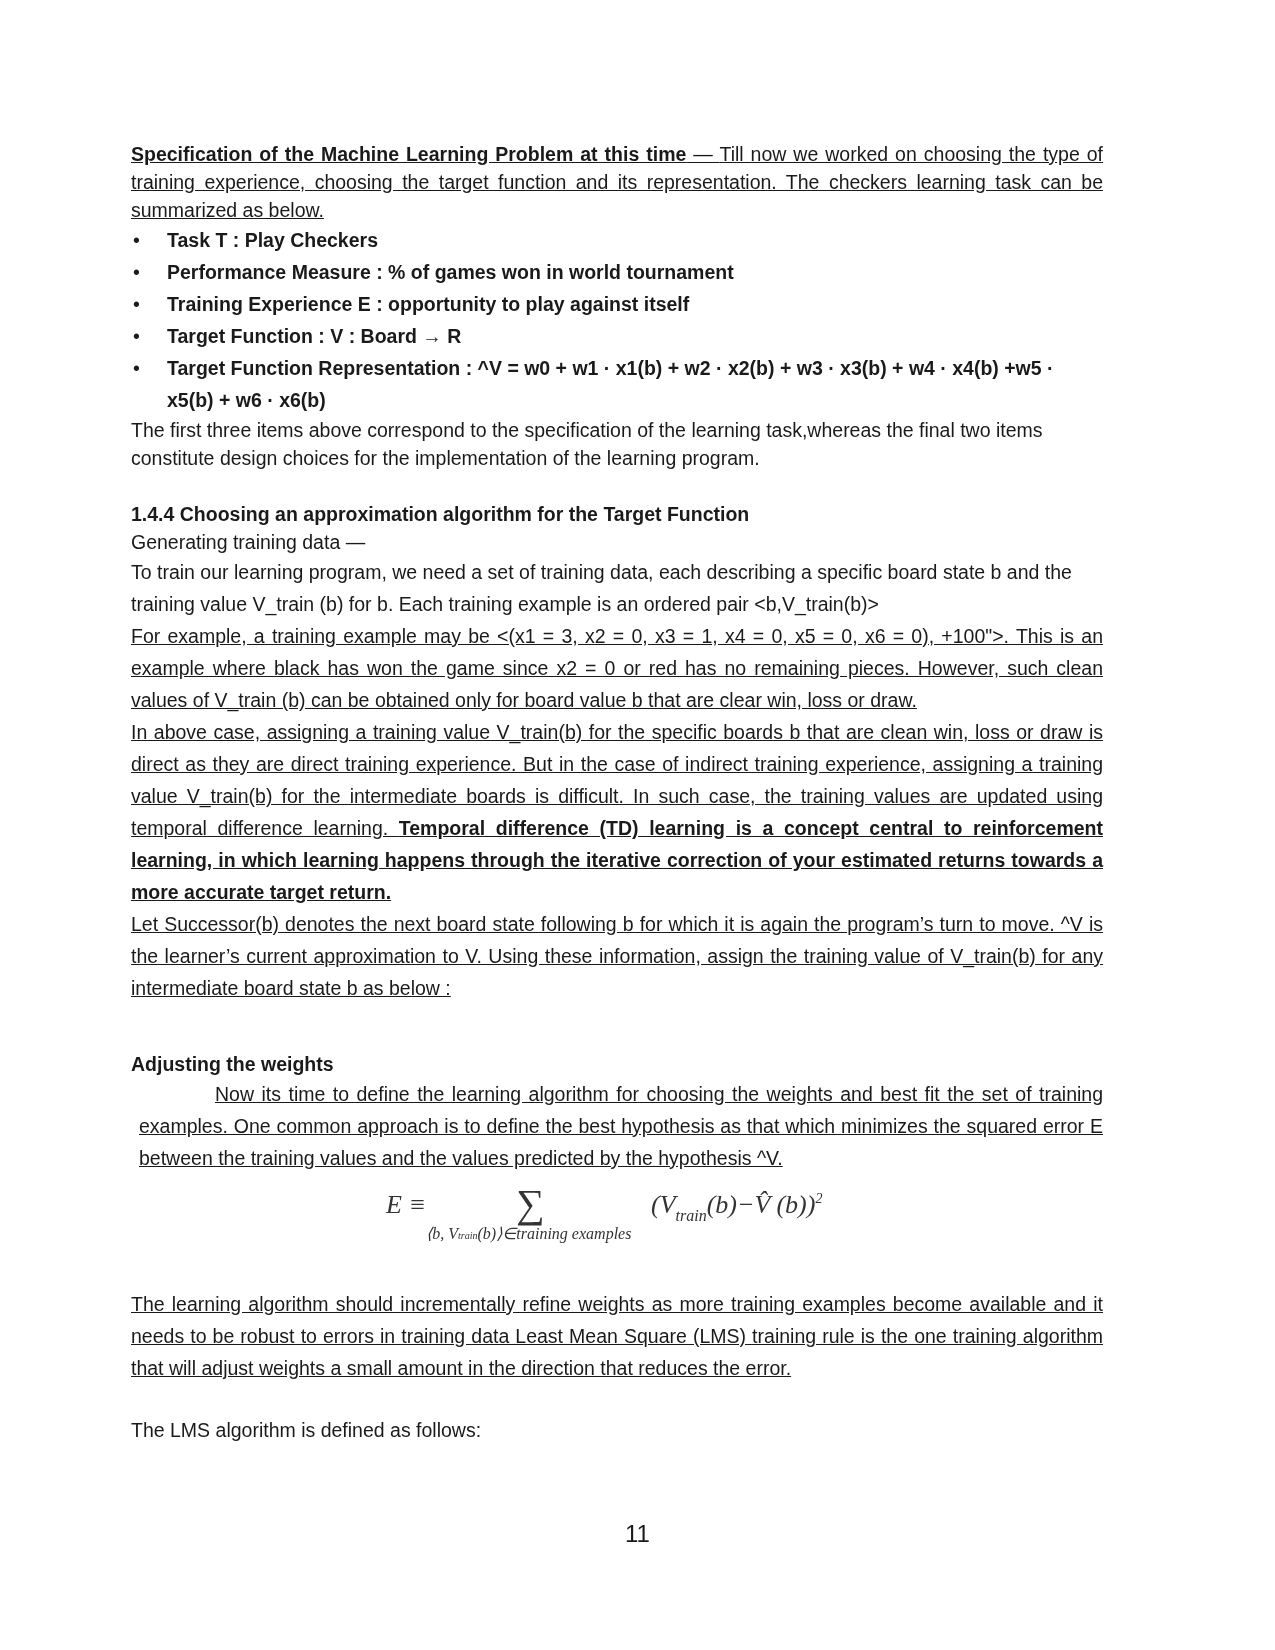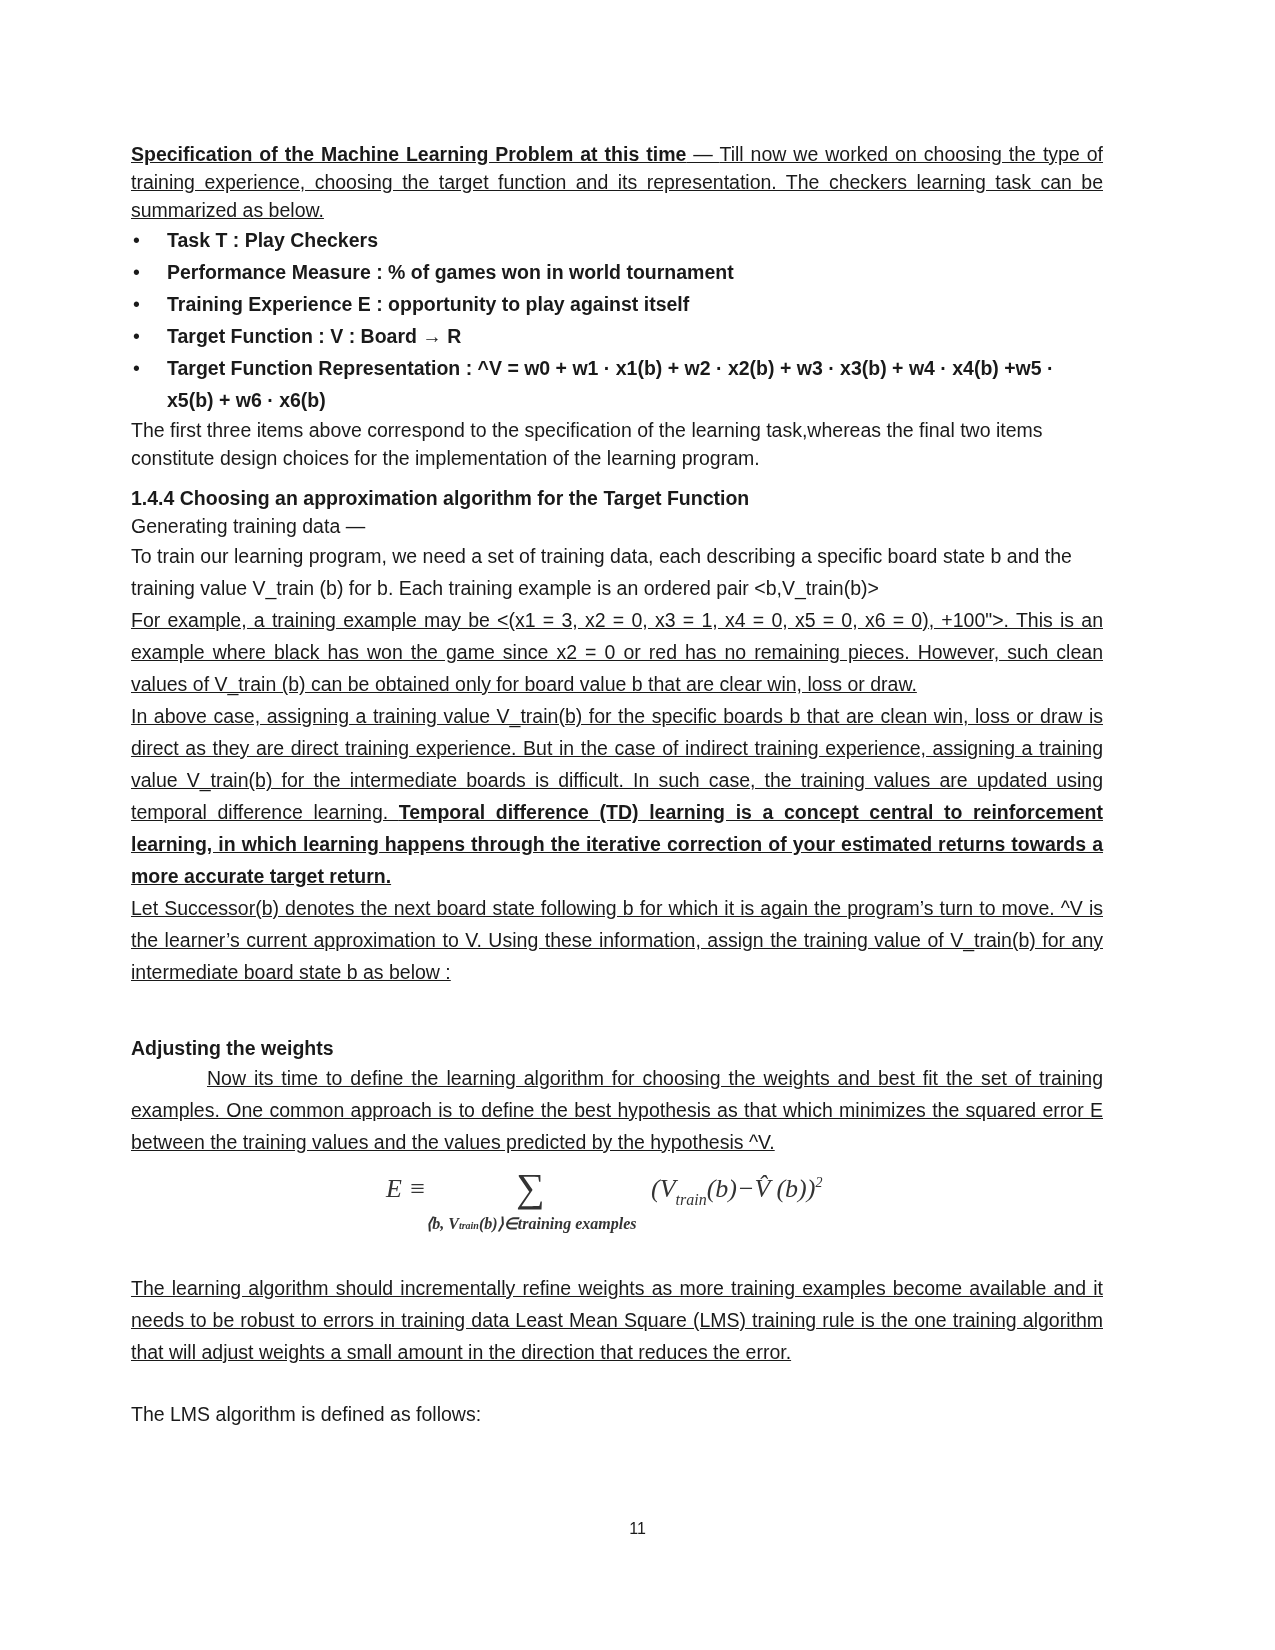--- a/index.html
+++ b/index.html
@@ -10,35 +10,35 @@
     .page { position: absolute; left: 131px; top: 140px; width: 972px; font-size: 19.5px; }
     p, .line { margin: 0; }
     .b { font-weight: bold; }
     .just { text-align: justify; text-decoration: underline; }
     .intro { line-height: 28px; }
     ul.bullets { list-style: none; margin: 0; padding: 0; }
     ul.bullets li { position: relative; padding-left: 36px; line-height: 32px; font-weight: bold; }
     ul.bullets li .dot { position: absolute; left: 2px; top: 0; font-weight: normal; }
     .para28 { line-height: 28px; }
     .para32 { line-height: 32px; }
-    .heading { font-weight: bold; margin-top: 12px; line-height: 28px; }
+    .heading { font-weight: bold; margin-top: 28px; line-height: 28px; }
     .indent-formula { padding-left: 150px; font-weight: bold; line-height: 32px; }
-    .first-indent { text-indent: 76px; }
+    .first-indent { text-indent: 76px; margin-left: 8px; }
     .formula {
       position: relative; height: 86px; margin-top: 6px; margin-bottom: 22px;
       font-family: "Liberation Serif", serif; font-style: italic; color: #333;
     }
     .formula .lhs { position: absolute; left: 255px; top: 10px; font-size: 26px; }
     .formula .sigma { position: absolute; left: 385px; top: 0px; font-size: 40px; font-style: normal; }
-    .formula .sub { position: absolute; left: 295px; top: 50px; font-size: 16px; font-weight: bold; }
+    .formula .sub { position: absolute; left: 295px; top: 44px; font-size: 16px; }
     .formula .sub small { font-size: 10px; }
     .formula .rhs { position: absolute; left: 520px; top: 10px; font-size: 26px; }
     .formula .rhs small { font-size: 16px; vertical-align: -8px; }
     .formula .rhs sup { font-size: 14px; }
-    .page-number { position: absolute; top: 1520px; left: 0; width: 1275px; text-align: center; font-size: 16px; }
+    .page-number { position: absolute; top: 1520px; left: 0; width: 1275px; text-align: center; font-size: 24px; }
   </style>
 </head>
 <body>
 
 <div class="page">
   <p class="intro just">
     <span class="b">Specification of the Machine Learning Problem at this time</span><span> — </span><span>Till now we worked on choosing the type of training experience, choosing the target function and its representation. The checkers learning task can be summarized as below.</span>
   </p>
 
   <ul class="bullets">

